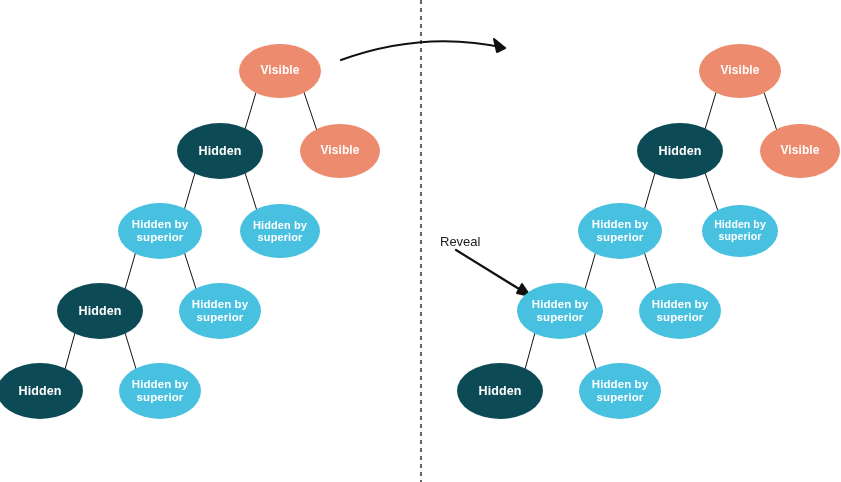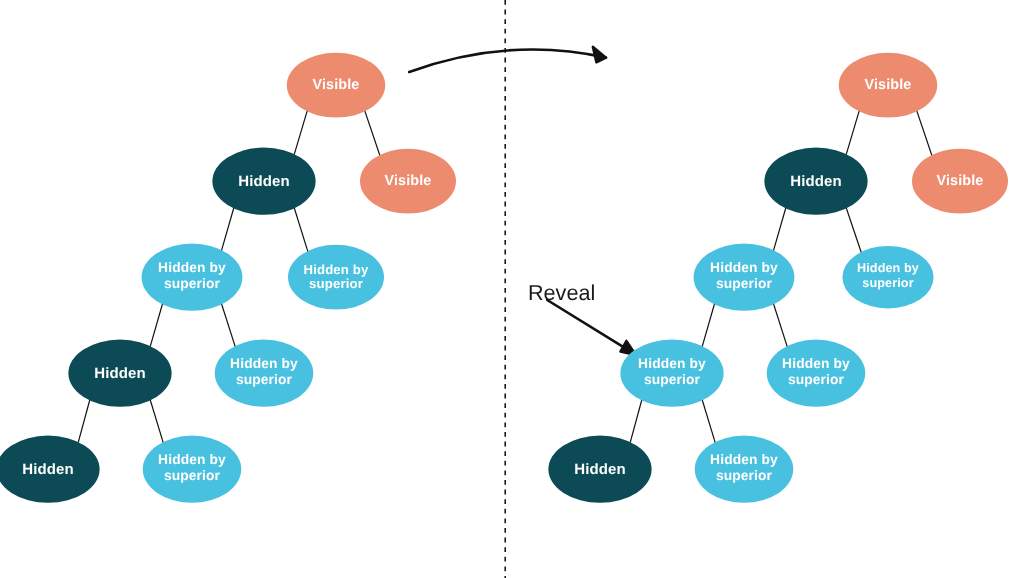--- a/index.html
+++ b/index.html
@@ -39,21 +39,21 @@
     box-sizing: border-box;
     user-select: none;
   }
   .node span {
     display: block;
     padding: 0 4px;
   }
   .annotation {
     position: absolute;
     color: #1a1a1a;
-    font-size: 18px;
+    font-size: 13px;
     font-family: "Liberation Sans", sans-serif;
     white-space: nowrap;
     user-select: none;
   }
 </style>
 </head>
 <body>
 
 <div id="canvas">
 

